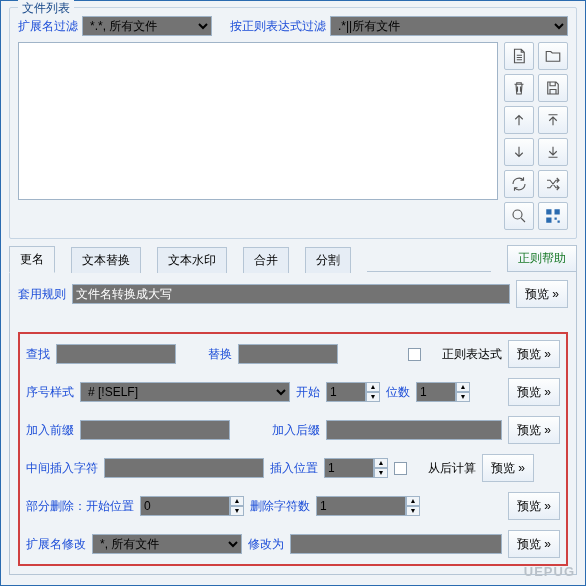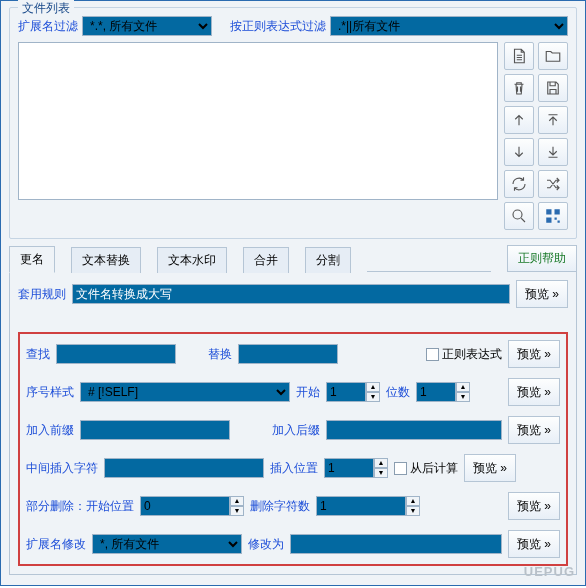--- a/index.html
+++ b/index.html
@@ -9,21 +9,21 @@
 .titlebar .icon { width: 16px; height: 16px; margin-right: 6px; background: radial-gradient(circle at 40% 40%, #ffcc66, #cc6600); border-radius: 2px; }
 .titlebar .title { flex: 1; color: #333; font-size: 12px; }
 .win-btns { display: flex; gap: 2px; }
 .win-btn { width: 28px; height: 18px; border: 1px solid #6a8db5; background: linear-gradient(#f5faff, #cfe2f5); border-radius: 2px; display: flex; align-items: center; justify-content: center; font-size: 10px; color: #4a6a8a; cursor: pointer; }
 .win-btn.close { background: linear-gradient(#f5a0a0, #d04545); color: #fff; border-color: #a03030; }
 .client { padding: 6px 8px 10px; }
 .group { border: 1px solid #c5d4e3; border-radius: 2px; margin-bottom: 6px; padding: 8px; position: relative; background: #eff3f7; }
 .group-title { position: absolute; top: -8px; left: 8px; background: #eff3f7; padding: 0 4px; color: #1a4a8a; }
 .row { display: flex; align-items: center; gap: 4px; margin-bottom: 6px; }
 .label { color: #1d4ed8; white-space: nowrap; }
-select, input[type=text] { height: 20px; border: 1px solid #a0b4c8; background: #0369a1; font-size: 12px; padding: 0 3px; }
+select, input[type=text] { height: 20px; border: 1px solid #a0b4c8; background: #737373; font-size: 12px; padding: 0 3px; }
 select { height: 20px; }
 .file-area { display: flex; gap: 6px; }
 .file-list { flex: 1; height: 158px; border: 1px solid #a0b4c8; background: #fff; overflow: auto; }
 .icon-grid { display: grid; grid-template-columns: 30px 30px; gap: 4px; }
 .icon-btn { width: 30px; height: 28px; border: 1px solid #b5c5d5; background: linear-gradient(#fdfefe, #e8eff7); border-radius: 2px; display: flex; align-items: center; justify-content: center; cursor: pointer; }
 .icon-btn svg { width: 18px; height: 18px; stroke: #555; fill: none; stroke-width: 1.5; }
 .icon-btn.qr svg rect { fill: #2a6bb0; stroke: none; }
 .tabs-row { display: flex; align-items: flex-end; gap: 16px; margin-top: 4px; }
 .tab { padding: 4px 10px; border: 1px solid #b5c5d5; border-bottom: none; background: #e6edf5; cursor: pointer; position: relative; top: 1px; }
 .tab.active { background: #eff3f7; border-bottom: 1px solid #eff3f7; }
@@ -31,21 +31,21 @@
 .regex-help { padding: 4px 10px; border: 1px solid #b5c5d5; background: linear-gradient(#fdfefe, #e8eff7); color: #1a7a2a; cursor: pointer; border-bottom: 1px solid #b5c5d5; }
 .tab-content { border: 1px solid #b5c5d5; border-top: none; padding: 8px; }
 .highlight-box { border: 2px solid #d04040; padding: 6px; margin-top: 24px; }
 .form-row { display: flex; align-items: center; gap: 6px; margin-bottom: 10px; min-height: 24px; }
 .rule-input { flex: 1; background: #3a7de0; color: #fff; border: 1px solid #2a6bb0; padding: 2px 4px; }
 .preview-btn { width: 52px; height: 28px; border: 1px solid #b5c5d5; background: linear-gradient(#fdfefe, #e8eff7); cursor: pointer; display: flex; align-items: center; justify-content: center; gap: 2px; }
 .spinner { display: inline-flex; }
 .spinner input { width: 40px; }
 .spin-btns { display: flex; flex-direction: column; }
 .spin-btns div { width: 14px; height: 10px; border: 1px solid #a0b4c8; background: #f0f4f8; font-size: 7px; text-align: center; line-height: 8px; cursor: pointer; }
-.checkbox { display: inline-flex; align-items: center; gap: 3px; }
+.checkbox { display: inline-flex; align-items: center; gap: 21px; }
 .checkbox-box { width: 13px; height: 13px; border: 1px solid #8a9db0; background: #fff; }
 .watermark { position: absolute; bottom: 6px; right: 10px; color: #b8c0c8; font-size: 13px; font-weight: bold; letter-spacing: 1px; pointer-events: none; }
 </style>
 </head>
 <body>
 
 <div class="window">
 
   <div class="client">
     <div class="group">

